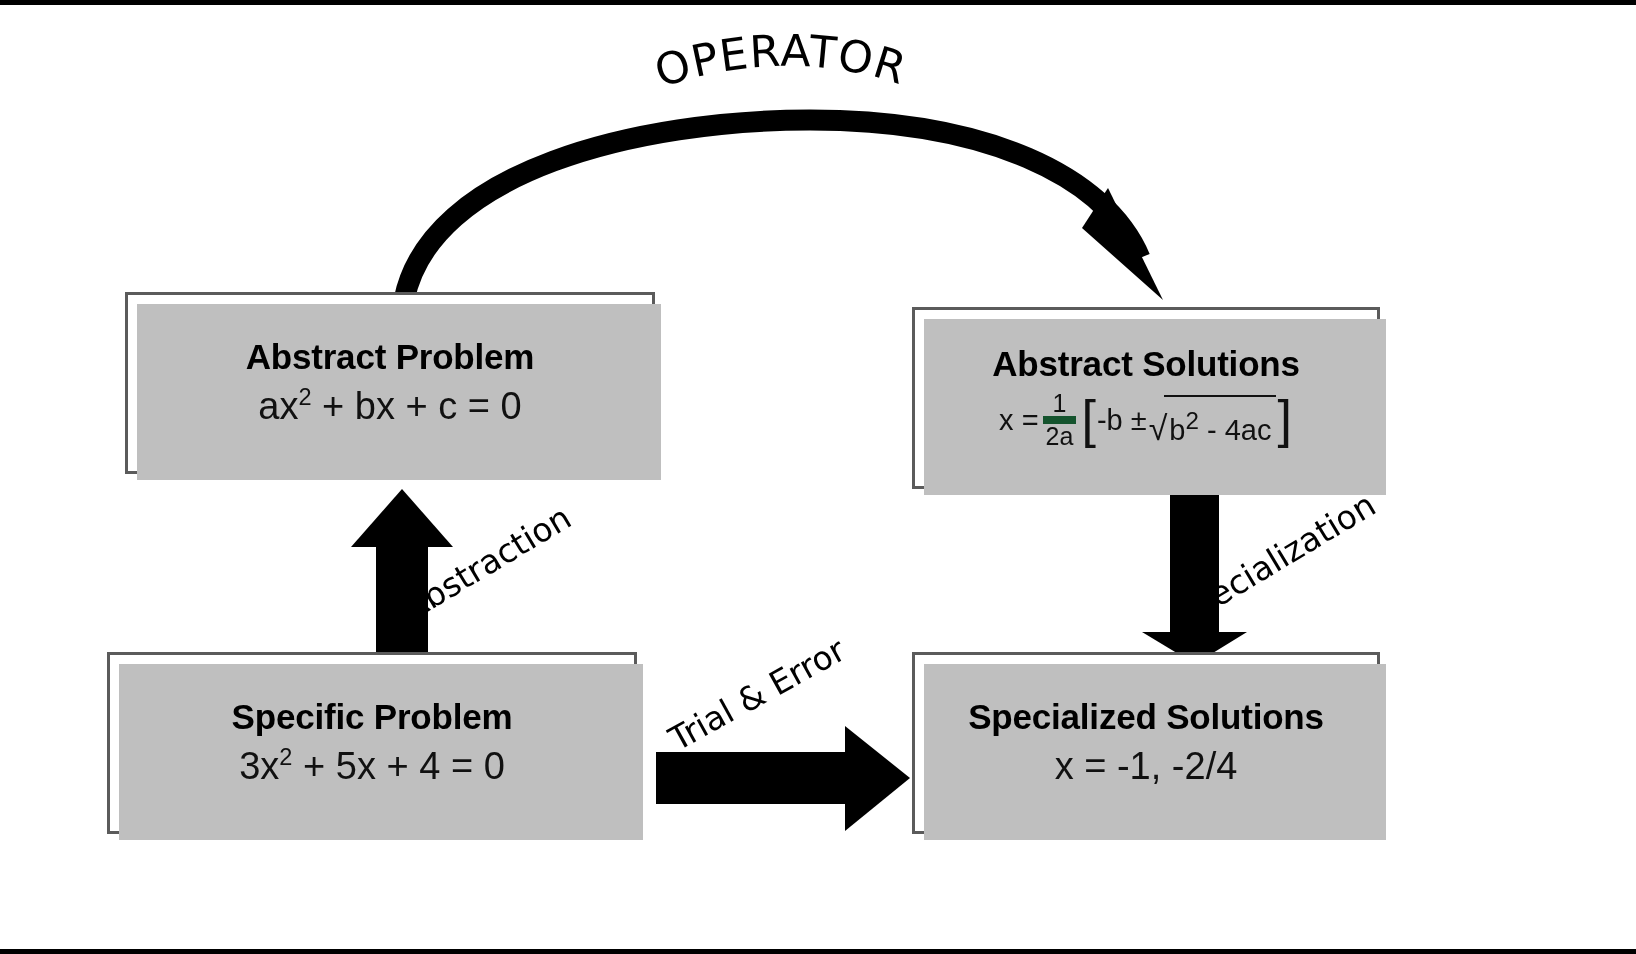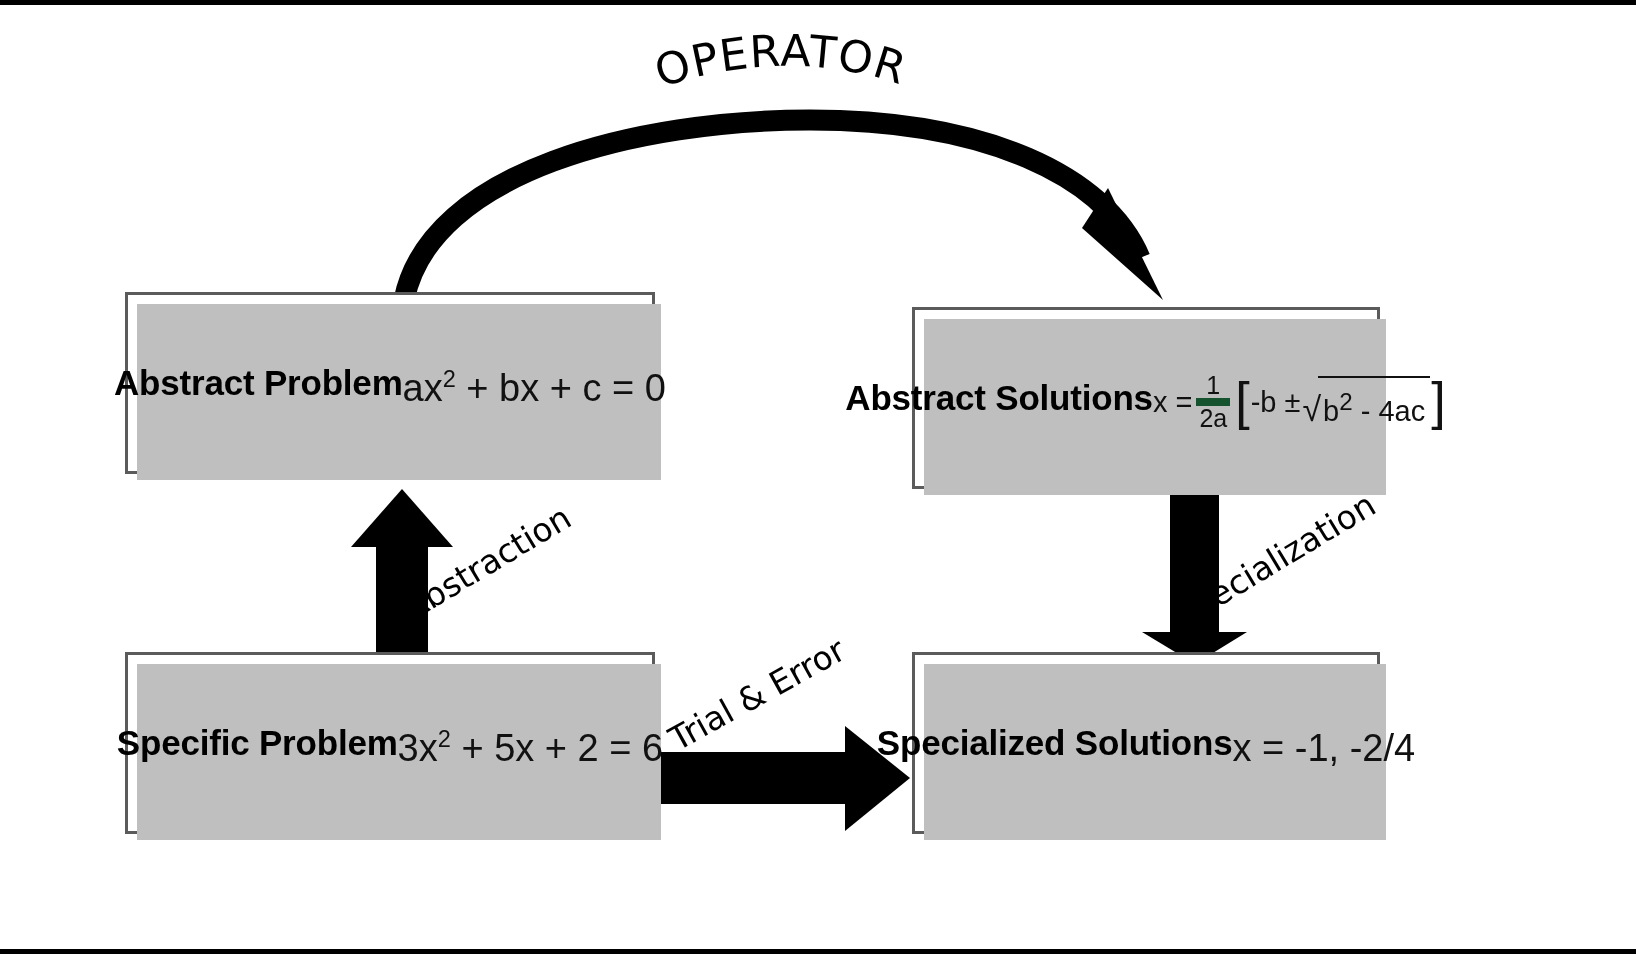--- a/index.html
+++ b/index.html
@@ -30,21 +30,21 @@
   .edge-rule.top    { top: 0; }
   .edge-rule.bottom { top: 949px; }
 
   
   .node {
     position: absolute;
     box-sizing: border-box;
     background: #ffffff;
     border: 3px solid #5b5b5b;
     display: flex;
-    flex-direction: row;
+    flex-direction: column;
     align-items: center;
     justify-content: center;
     z-index: 5;
   }
   .node::after {              
     content: "";
     position: absolute;
     left: 9px;
     top: 9px;
     right: -9px;
@@ -70,21 +70,21 @@
   }
   .node-body sup {
     font-size: 0.62em;
     vertical-align: super;
     line-height: 0;
   }
 
   
   #node-abstract-problem    { left: 125px; top: 292px; width: 530px; height: 182px; }
   #node-abstract-solutions  { left: 912px; top: 307px; width: 468px; height: 182px; }
-  #node-specific-problem    { left: 125px; top: 652px; width: 530px; height: 182px; }
+  #node-specific-problem    { left: 107px; top: 652px; width: 530px; height: 182px; }
   #node-specialized-solutions { left: 912px; top: 652px; width: 468px; height: 182px; }
 
   
   .formula {
     display: flex;
     align-items: center;
     justify-content: center;
     font-size: 29px;
     color: #111111;
     margin-top: 8px;
@@ -225,21 +225,21 @@
       <span class="radical">
         <span class="sign">√</span><span class="radicand"><span>b</span><sup>2</sup><span> - 4ac</span></span>
       </span>
       <span class="bracket">]</span>
     </div>
   </div>
 
   <div class="node" id="node-specific-problem">
     <div class="node-title">Specific Problem</div>
     <div class="node-body">
-      <span>3x</span><sup>2</sup><span> + 5x + 2 = 6</span>
+      <span>3x</span><sup>2</sup><span> + 5x + 4 = 0</span>
     </div>
   </div>
 
   <div class="node" id="node-specialized-solutions">
     <div class="node-title">Specialized Solutions</div>
     <div class="node-body">x = -1, -2/4</div>
   </div>
 
   <div class="arrow-label" id="label-abstraction">Abstraction</div>
 

